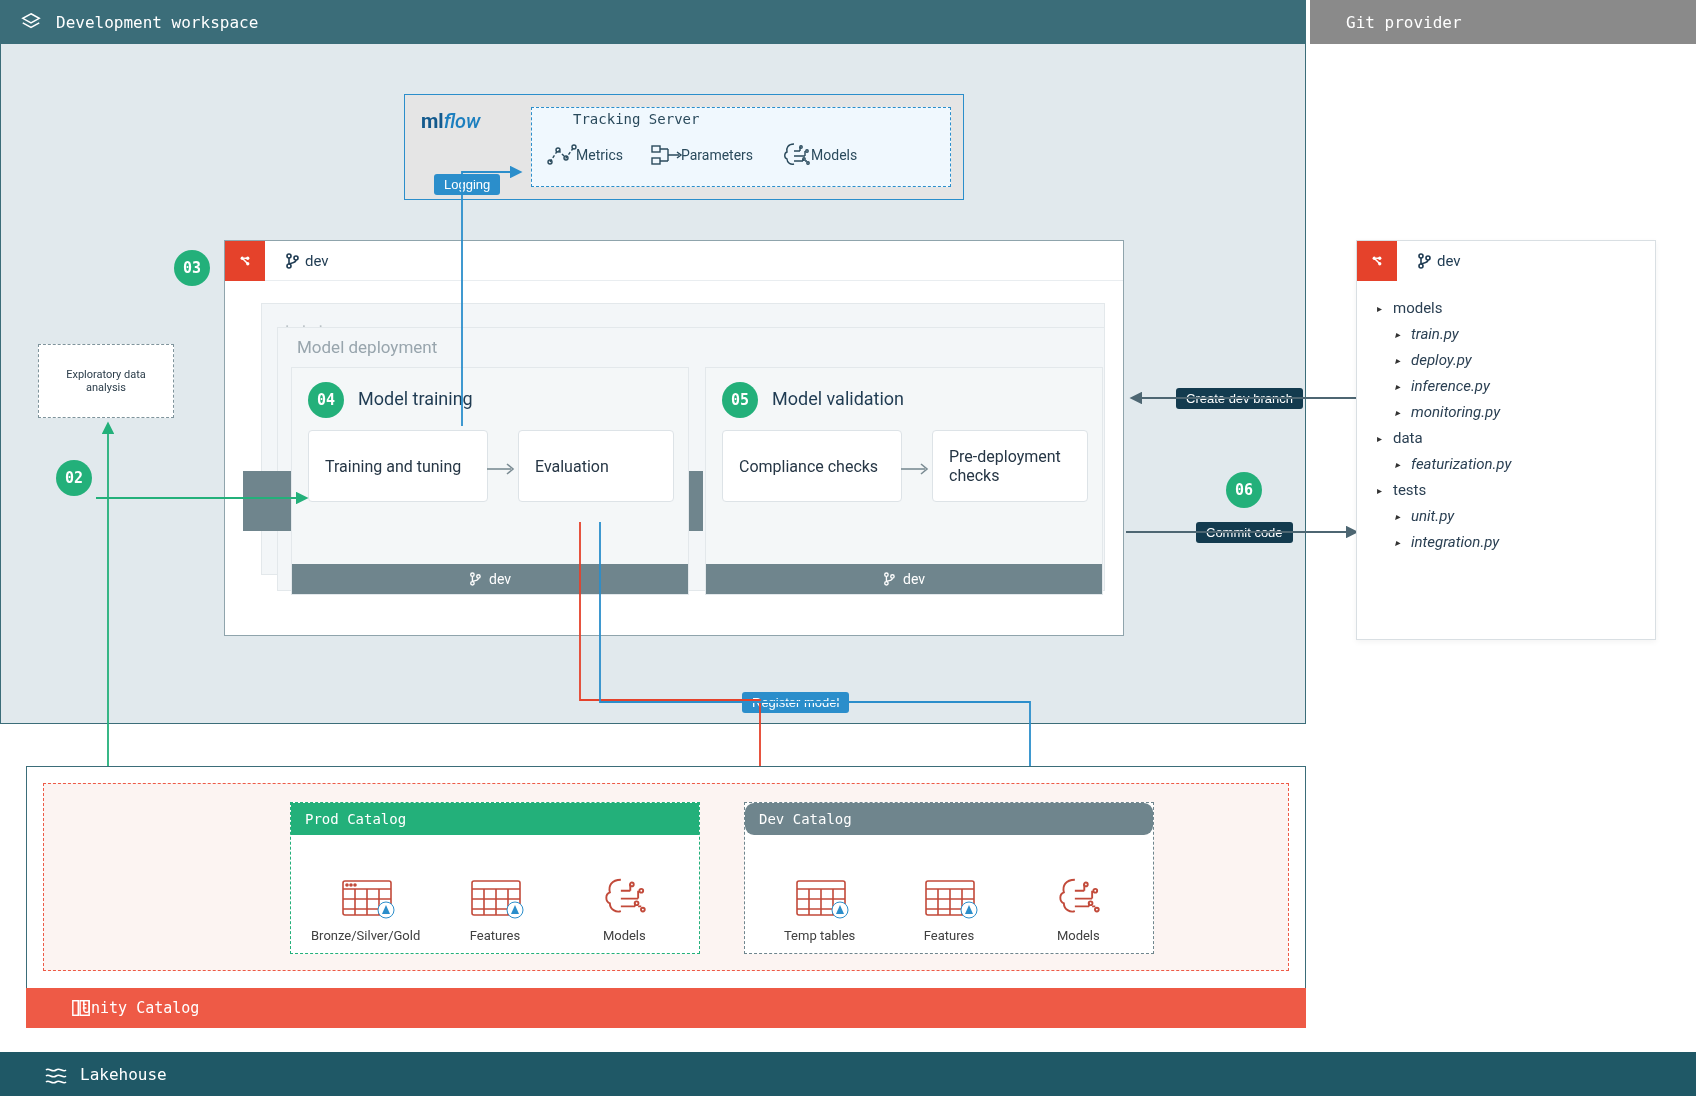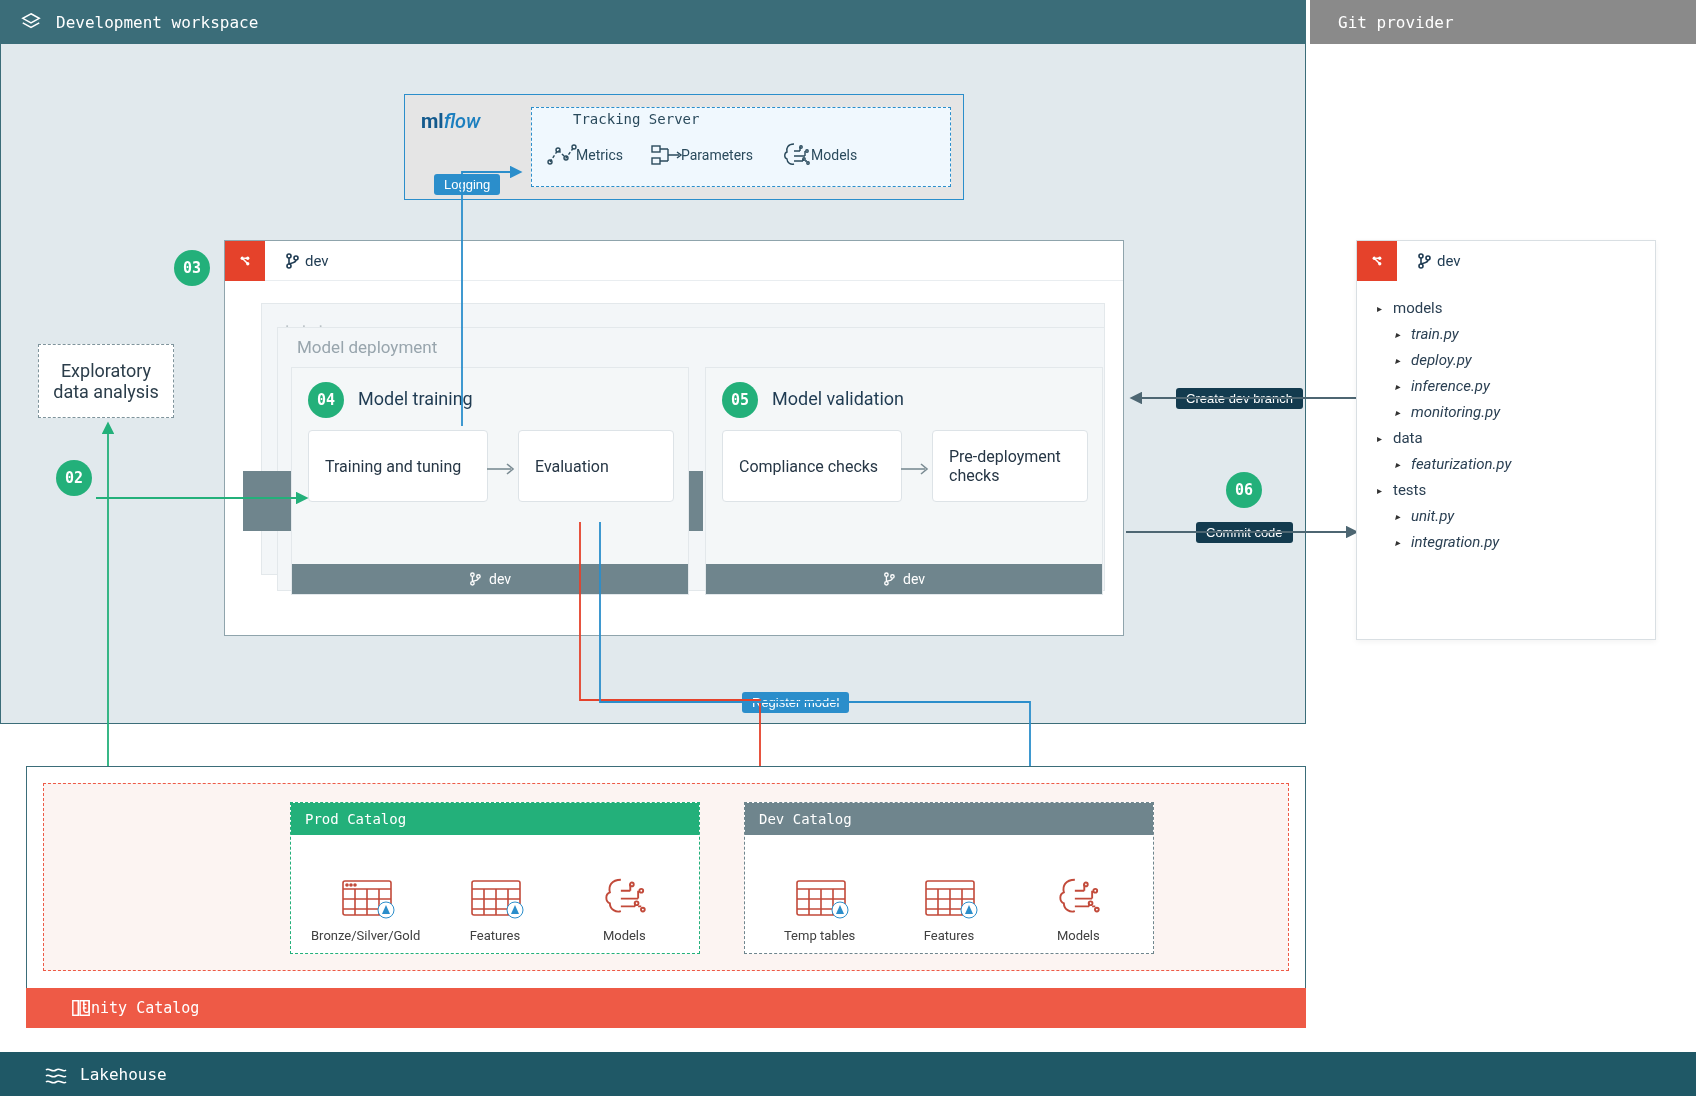--- a/index.html
+++ b/index.html
@@ -3,21 +3,21 @@
 <meta charset="utf-8">
 <style>
   * { box-sizing: border-box; margin: 0; padding: 0; }
   html, body { width: 1696px; height: 1096px; font-family: -apple-system, BlinkMacSystemFont, "Segoe UI", Roboto, sans-serif; background: #fff; }
   .mono { font-family: ui-monospace, Menlo, Consolas, monospace; margin-left: 28px; }
   .canvas { position: relative; width: 1696px; height: 1096px; }
 
   
   .bar { position: absolute; height: 44px; display: flex; align-items: center; color: #fff; font-family: ui-monospace, Menlo, Consolas, monospace; font-size: 16px; }
   .bar-dev { left: 0; top: 0; width: 1306px; background: #3b6d79; padding-left: 56px; }
-  .bar-git { left: 1310px; top: 0; width: 386px; background: #8a8a8a; padding-left: 28px; }
+  .bar-git { left: 1310px; top: 0; width: 386px; background: #8a8a8a; padding-left: 36px; }
 
   
   .bar-lake { left: 0; top: 1052px; width: 1696px; background: #1f5866; padding-left: 80px; }
   .bar-unity { left: 26px; top: 988px; width: 1280px; height: 40px; background: #ee5a46; padding-left: 56px; font-size: 15px; }
 
   
   .region-dev { position: absolute; left: 0; top: 44px; width: 1306px; height: 680px; background: #e1e9ed; border: 1px solid #3b6d79; border-top: none; }
   
   .region-unity { position: absolute; left: 26px; top: 766px; width: 1280px; height: 262px; border: 1px solid #3b6d79; background: #fff; }
   .region-unity-inner { position: absolute; left: 16px; top: 16px; right: 16px; height: 188px; border: 1px dashed #ee5a46; background: #fcf4f2; }
@@ -53,29 +53,29 @@
   .stack-card { position: absolute; background: #f3f6f8; border: 1px solid #e3e8eb; }
   .stack-title { position: absolute; color: #98a5ad; font-size: 17px; }
   .dots-title { position: absolute; color: #b7bfc4; font-size: 17px; letter-spacing: 4px; }
 
   .stage { position: absolute; background: #f4f7f8; border: 1px solid #e3e8eb; }
   .stage-title { position: absolute; color: #1f3b52; font-size: 18px; }
   .white-card { position: absolute; background: #fff; border: 1px solid #dde3e7; border-radius: 4px; display: flex; align-items: center; padding: 0 16px; color: #263645; font-size: 16px; }
   .stage-footer { position: absolute; left: 0; right: 0; bottom: 0; height: 30px; background: #6f858d; color: #fff; display: flex; align-items: center; justify-content: center; gap: 8px; font-size: 14px; }
 
   
-  .eda-box { position: absolute; left: 38px; top: 344px; width: 136px; height: 74px; background: #fff; border: 1px dashed #7f949c; display: flex; align-items: center; justify-content: center; text-align: center; font-size: 18px; color: #2b3d4a; padding: 6px; }
+  .eda-box { position: absolute; left: 38px; top: 344px; width: 136px; height: 74px; background: #fff; border: 1px dashed #7f949c; display: flex; align-items: center; justify-content: center; text-align: center; font-size: 11px; color: #2b3d4a; padding: 6px; }
 
   
   .catalog { position: absolute; top: 18px; width: 410px; height: 152px; }
   .catalog.prod { left: 246px; border: 1px dashed #23b07a; background: #fff; }
   .catalog.dev  { left: 700px; border: 1px dashed #6f858d; background: #fff; }
   .catalog-bar { height: 32px; color: #fff; display: flex; align-items: center; padding: 16px 14px; font-family: ui-monospace, Menlo, Consolas, monospace; font-size: 14px; }
   .catalog.prod .catalog-bar { background: #23b07a; }
-  .catalog.dev  .catalog-bar { background: #6f858d; }
+  .catalog.dev  .catalog-bar { background: #6f858d; border-radius: 9px; }
   .catalog-body { display: flex; align-items: flex-end; justify-content: space-around; height: calc(100% - 32px); padding: 8px 10px 10px; }
   .cat-item { text-align: center; font-size: 13px; color: #404040; width: 120px; }
   .cat-icon { height: 50px; display: flex; align-items: center; justify-content: center; margin-bottom: 6px; }
 
   
   svg { overflow: visible; }
 </style>
 </head>
 <body>
 

